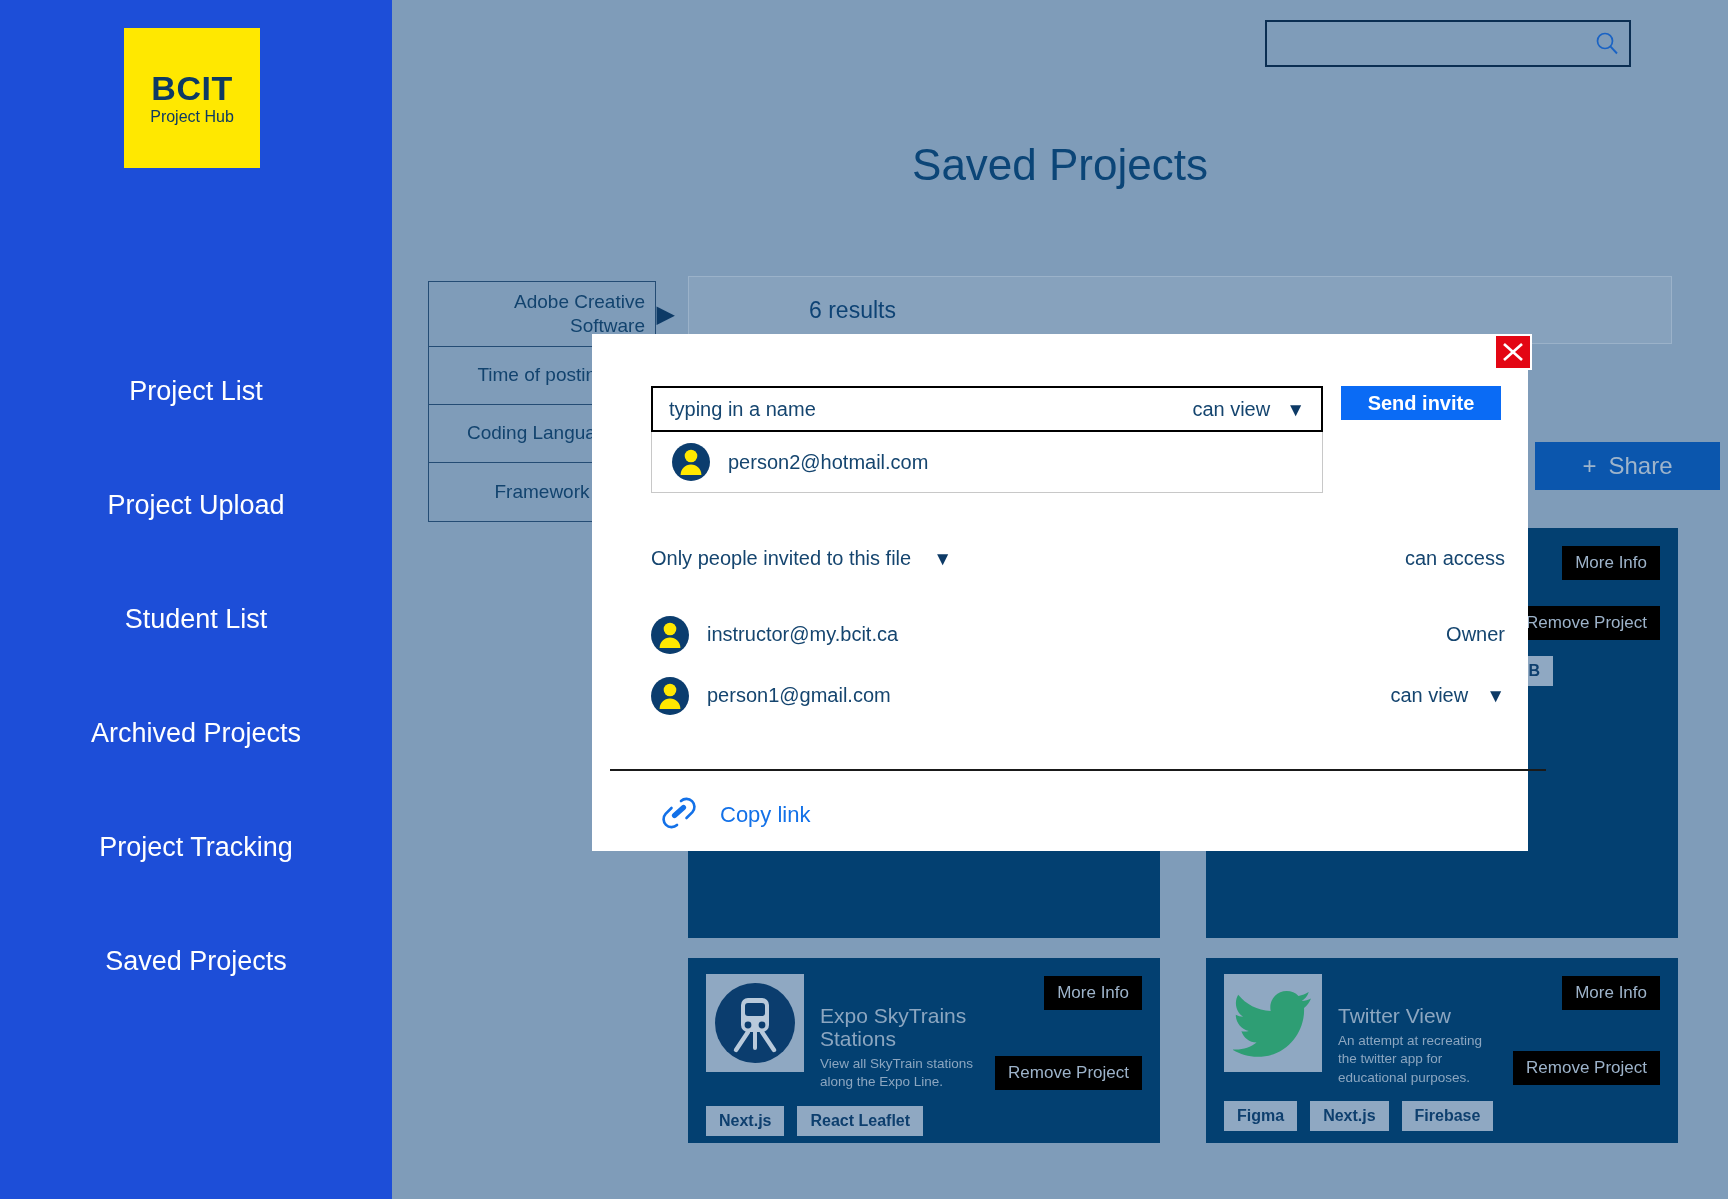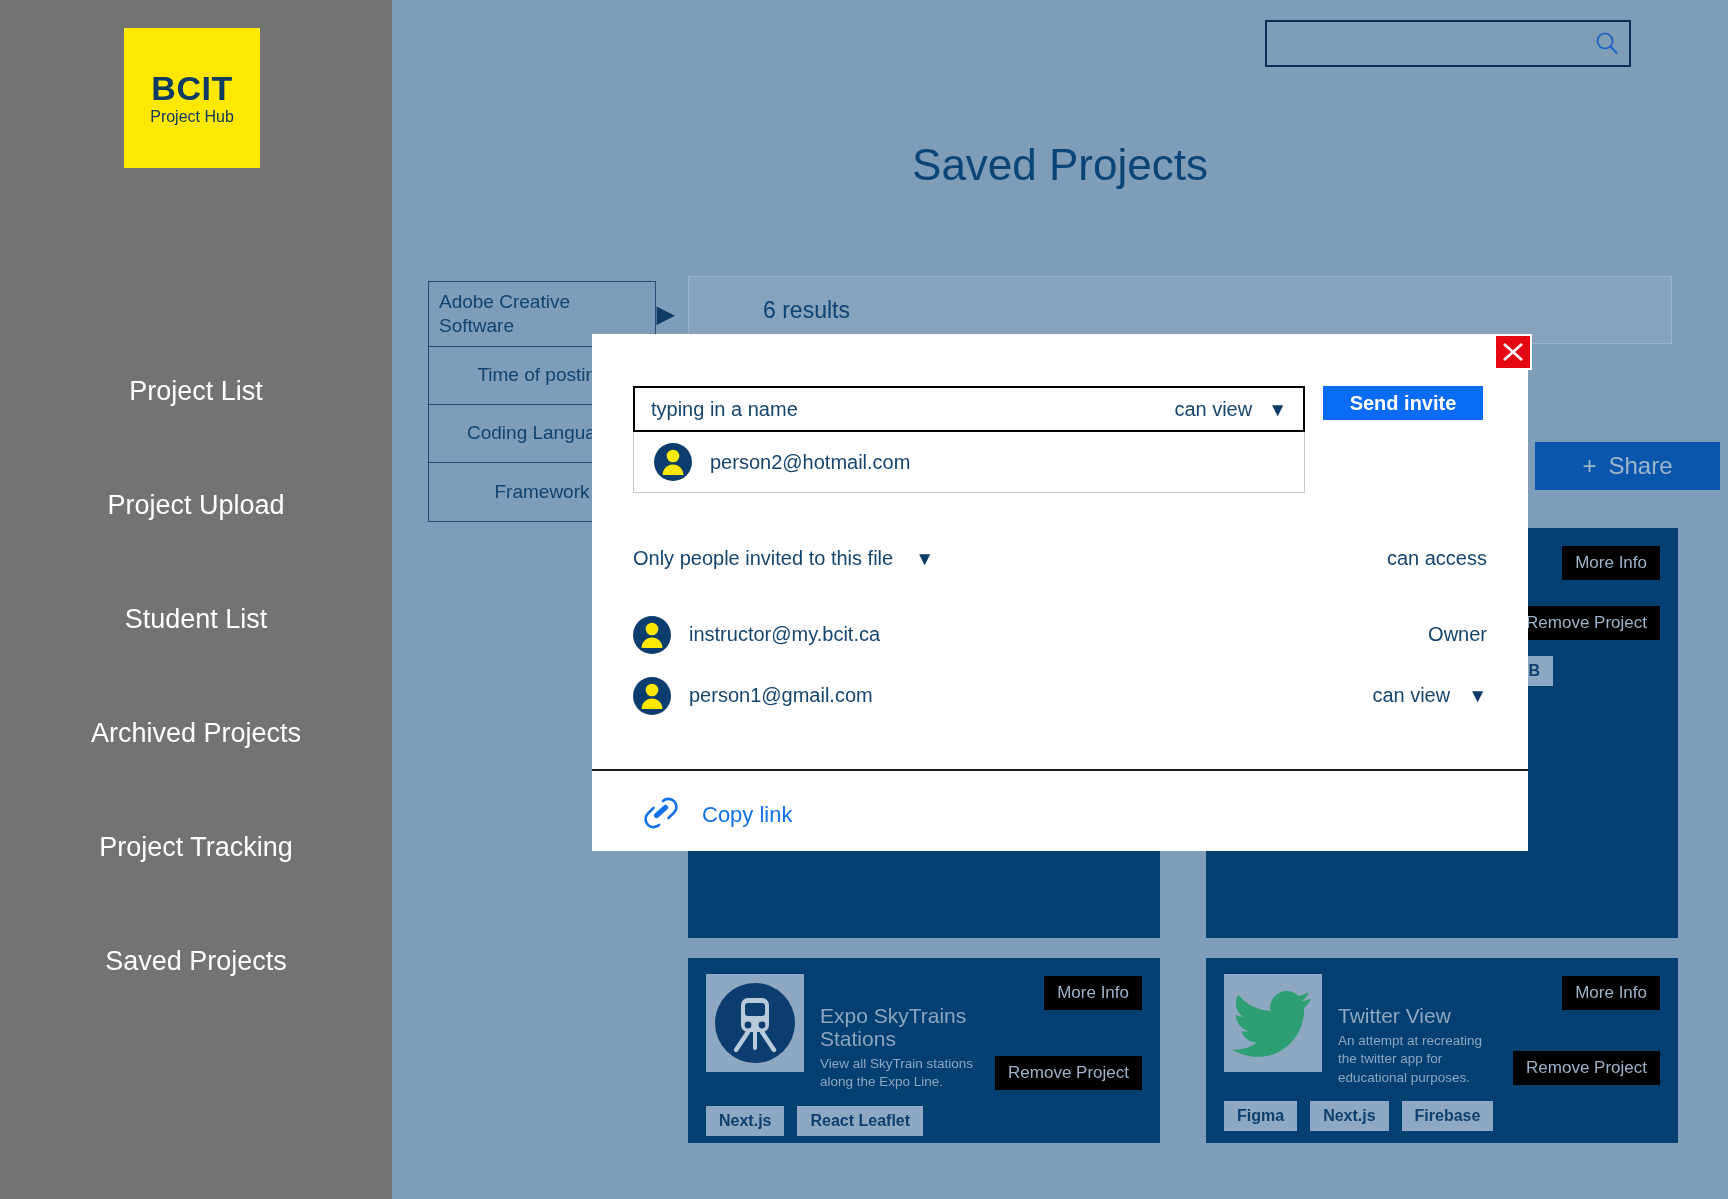--- a/index.html
+++ b/index.html
@@ -7,21 +7,21 @@
     width: 1728px; height: 1199px;
     font-family: "Liberation Sans", sans-serif;
     overflow: hidden;
   }
   body { background: #7f9cb9; position: relative; }
 
   
   .sidebar {
     position: absolute; left: 0; top: 0;
     width: 392px; height: 1199px;
-    background: #737373;
+    background: #1d4ed8;
   }
   .logo {
     position: absolute; left: 124px; top: 28px;
     width: 136px; height: 140px;
     background: #ffe800;
     display: flex; flex-direction: column;
     align-items: center; justify-content: center;
     gap: 4px;
   }
   .logo-title {
@@ -66,40 +66,40 @@
     position: absolute; left: 428px; top: 281px;
     width: 228px;
     border: 1px solid #244c74;
     background: #7f9cb9;
   }
   .filter-row {
     border-bottom: 1px solid #244c74;
     min-height: 58px;
     display: flex; align-items: center; justify-content: center;
     position: relative;
-    color: #12436e; font-size: 19px; text-align: left;
+    color: #12436e; font-size: 19px; text-align: right;
     padding: 8px 10px; line-height: 1.25;
     cursor: pointer;
   }
   .filter-row:last-child { border-bottom: none; }
   .filter-arrow {
     position: absolute; right: -20px; top: 50%;
     transform: translateY(-50%);
     color: #0d3a66; font-size: 24px;
   }
 
   
   .results-bar {
     position: absolute; left: 688px; top: 276px;
     width: 984px; height: 68px;
     background: #87a2bd;
     border: 1px solid #9bb2c9;
     display: flex; align-items: center;
   }
-  .results-text { margin-left: 74px; font-size: 23px; color: #0e4374; }
+  .results-text { margin-left: 120px; font-size: 23px; color: #0e4374; }
 
   
   .share-btn {
     position: absolute; left: 1535px; top: 442px;
     width: 185px; height: 48px;
     background: #0b56ad;
     color: #9eb4cb; font-size: 24px;
     display: flex; align-items: center; justify-content: center;
     gap: 12px; cursor: pointer; border: none;
     font-family: "Liberation Sans", sans-serif;
@@ -138,20 +138,21 @@
     padding: 6px 13px; white-space: nowrap;
   }
 
   
   .modal-overlay { position: absolute; left: 0; top: 0; width: 1728px; height: 1199px; pointer-events: none; }
   .modal {
     position: absolute; left: 592px; top: 334px;
     width: 936px; height: 517px;
     background: #ffffff;
     pointer-events: auto;
+    padding-left: 18px;
   }
   .modal-close {
     position: absolute; left: 1494px; top: 334px;
     width: 38px; height: 36px;
     background: #e30613; border: 2px solid #ffffff;
     cursor: pointer; z-index: 5;
     display: flex; align-items: center; justify-content: center;
     pointer-events: auto;
   }
   .modal-inner { position: relative; width: 100%; height: 100%; padding: 0; }

